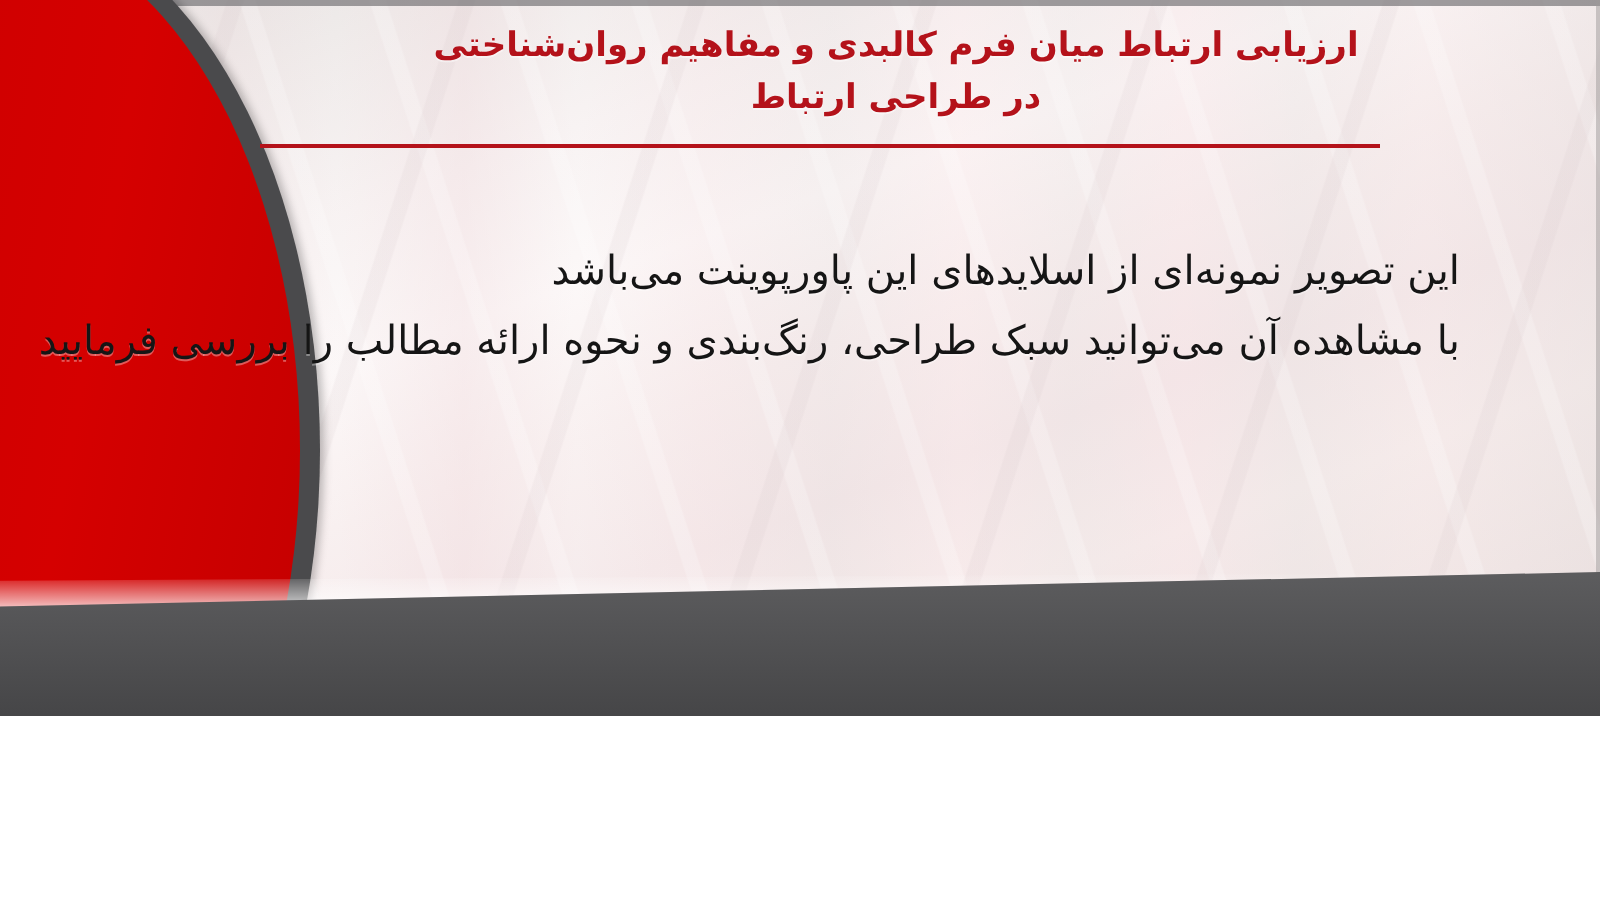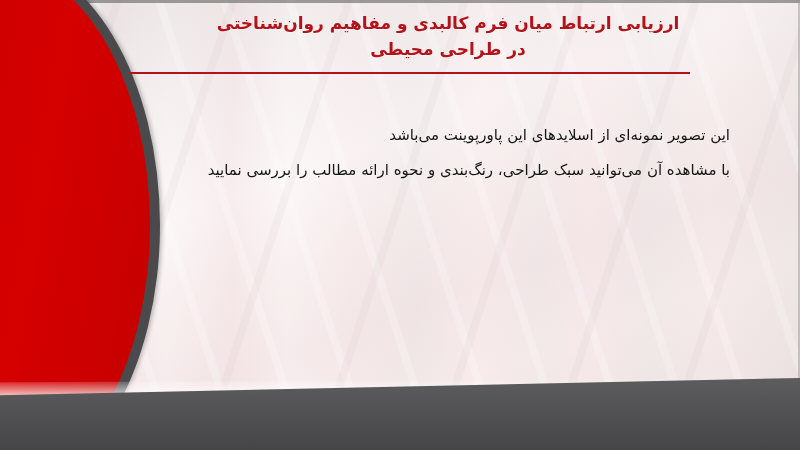--- a/index.html
+++ b/index.html
@@ -8,21 +8,21 @@
     padding: 0;
     background: #ffffff;
   }
   body {
     font-family: "DejaVu Sans", "Liberation Sans", sans-serif;
   }
 
   .slide {
     position: relative;
     width: 800px;
-    height: 450px;
+    height: 358px;
     overflow: hidden;
     background: #d9d7d5;
   }
 
   
   .bg-base {
     position: absolute;
     inset: 0;
     background:
       linear-gradient(160deg,
@@ -192,21 +192,21 @@
   .body-block {
     position: absolute;
     right: 70px;
     top: 118px;
     width: 620px;
     text-align: right;
     direction: rtl;
   }
   .body-line {
     color: #151515;
-    font-size: 15px;
+    font-size: 20px;
     line-height: 35px;
     font-weight: normal;
     white-space: nowrap;
     text-shadow: 0 1px 0 rgba(255,255,255,0.35);
   }
 </style>
 </head>
 <body>
 
 <div class="slide">
@@ -219,26 +219,26 @@
   <div class="top-edge"></div>
   <div class="right-edge"></div>
 
   <div class="left-crescent-wrap">
     <div class="crescent-outline"></div>
     <div class="crescent-fill"></div>
   </div>
 
   <div class="title-block">
     <div class="title-line">ارزیابی ارتباط میان فرم کالبدی و مفاهیم روان‌شناختی</div>
-    <div class="title-line">در طراحی محیطی</div>
+    <div class="title-line">در طراحی ارتباط</div>
   </div>
   <div class="title-rule"></div>
 
   <div class="body-block">
     <div class="body-line">این تصویر نمونه‌ای از اسلایدهای این پاورپوینت می‌باشد</div>
-    <div class="body-line">با مشاهده آن می‌توانید سبک طراحی، رنگ‌بندی و نحوه ارائه مطالب را بررسی نمایید</div>
+    <div class="body-line">با مشاهده آن می‌توانید سبک طراحی، رنگ‌بندی و نحوه ارائه مطالب را بررسی فرمایید</div>
   </div>
 
   <div class="bottom-hairline"></div>
   <div class="bottom-band"></div>
   <div class="bottom-band-sheen"></div>
 
 </div>
 
 </body></html>

